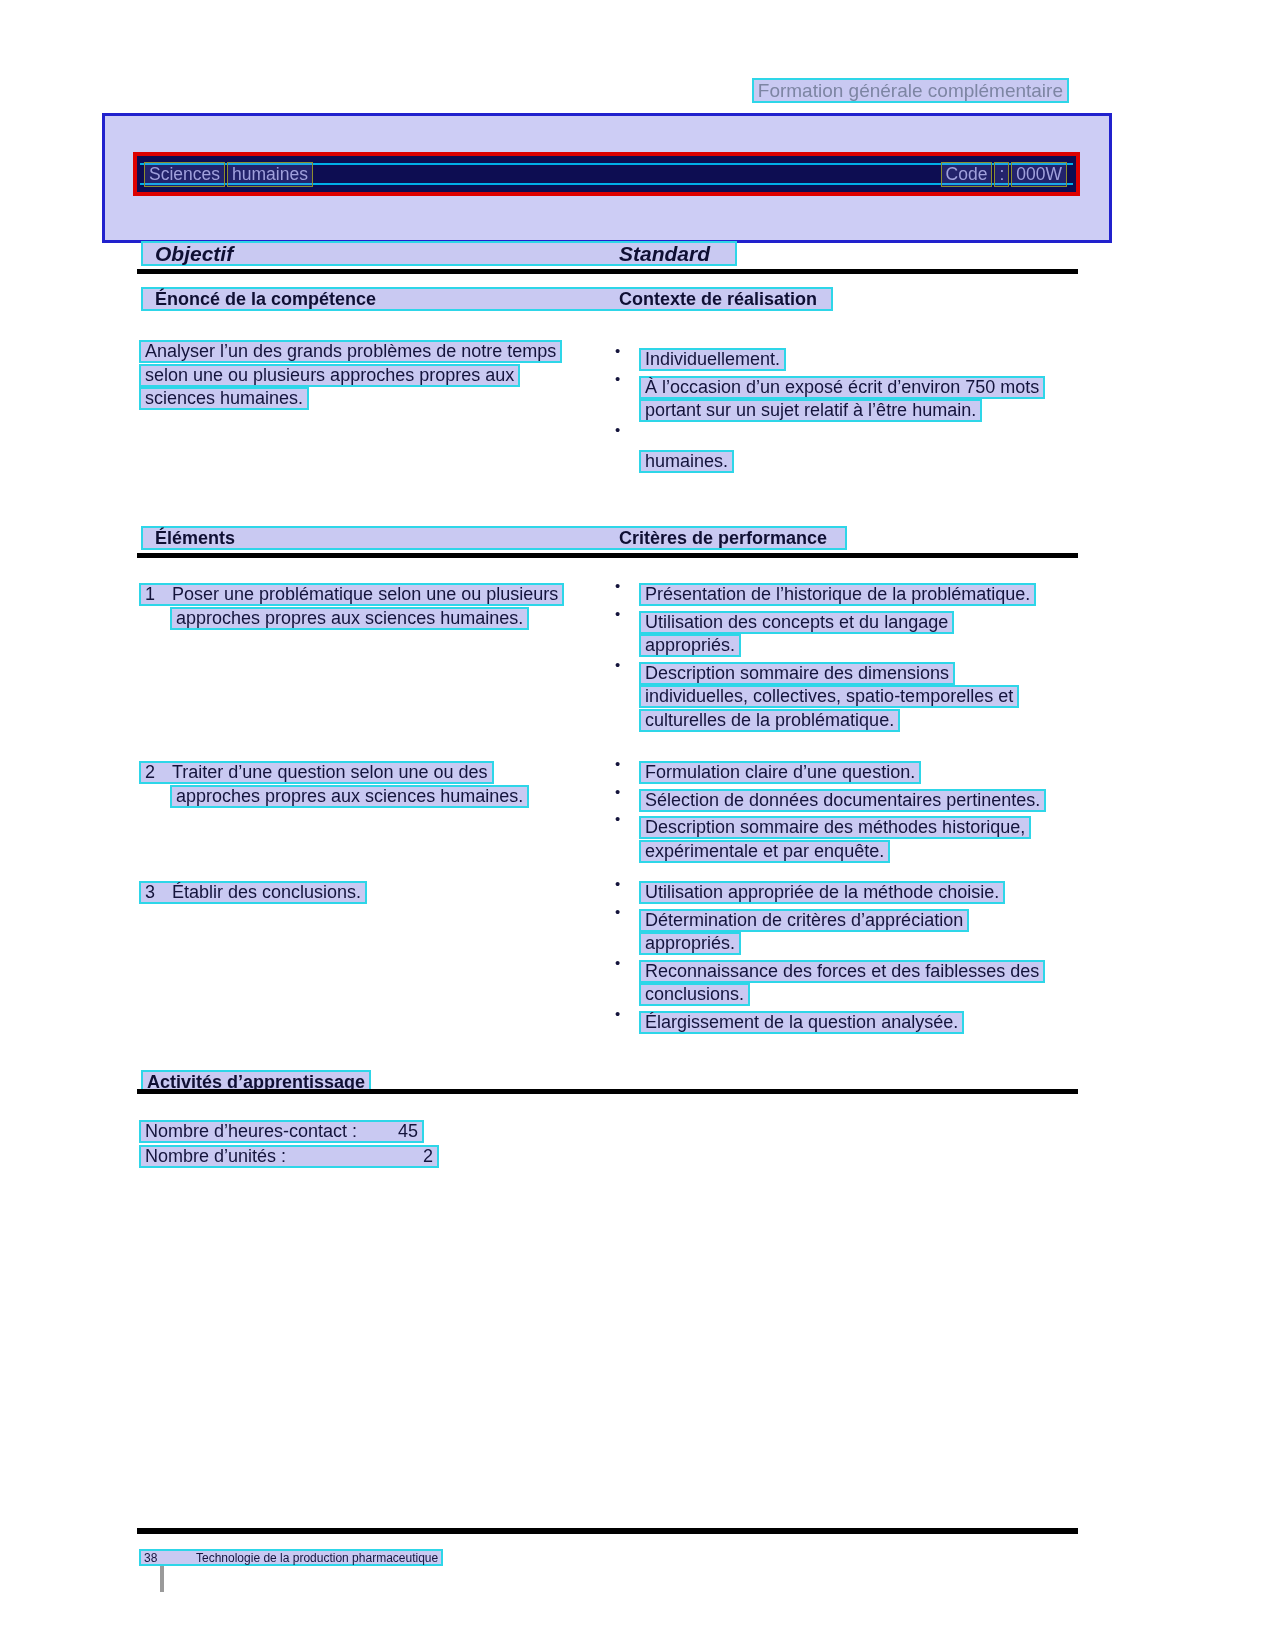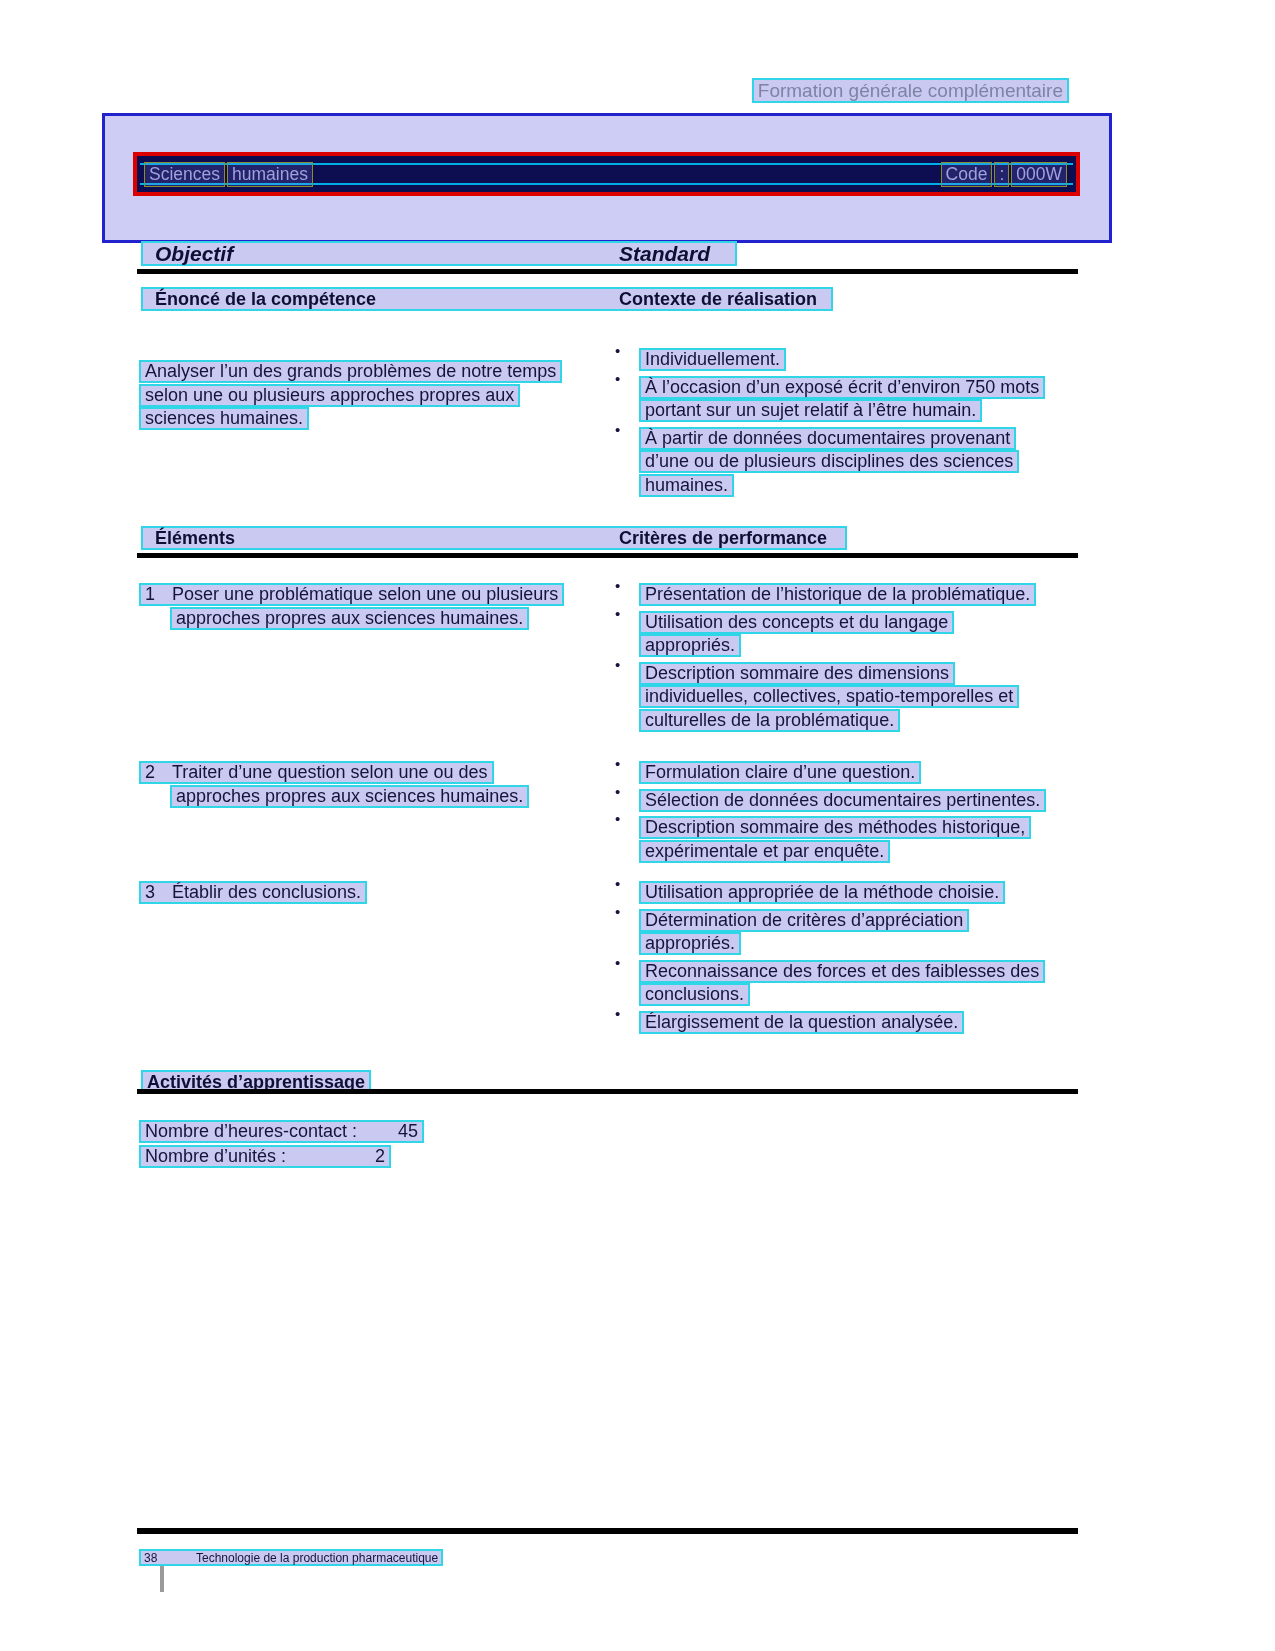--- a/index.html
+++ b/index.html
@@ -57,21 +57,21 @@
   .rule4{top:1528px;height:6px;}
   
   .leftcol{left:139px;}
   .rightcol{left:615px;}
   
   .act-head{left:141px;top:1062px;height:24px;font-weight:bold;font-size:18px;color:#0f0f33;}
   .hours{left:139px;top:1112px;}
   .hours .line{height:24.5px;}
   .hours .hl{justify-content:space-between;}
   .hw1{width:285px;}
-  .hw2{width:252px;gap:8px;}
+  .hw2{width:300px;gap:8px;}
   
   .footline{left:139px;top:1541px;}
   .footline .hl{height:17px;font-size:12px;padding:0 3px;}
   .foot-num{display:inline-block;width:52px;}
   .cursor{left:160px;top:1566px;width:4px;height:26px;background:#9a9a9a;}
 </style>
 </head>
 <body>
 
 <span class="abs hl page-header">Formation générale complémentaire</span>
@@ -97,21 +97,21 @@
   <span class="hspan-l">Objectif</span>
   <span class="hspan-r">Standard</span>
 </div>
 <div class="abs rule rule1"></div>
 
 <div class="abs headrow h2row comp-head">
   <span class="hspan-l">Énoncé de la compétence</span>
   <span class="hspan-r">Contexte de réalisation</span>
 </div>
 
-<div class="abs leftcol" style="top:352px;">
+<div class="abs leftcol" style="top:332px;">
   <div class="line">
       <span class="hl">Analyser l’un des grands problèmes de notre temps</span>
     </div>
   <div class="line">
       <span class="hl">selon une ou plusieurs approches propres aux</span>
     </div>
   <div class="line">
       <span class="hl">sciences humaines.</span>
     </div>
 </div>
@@ -128,24 +128,20 @@
         <span class="dot">•</span>
         <span class="hl">À l’occasion d’un exposé écrit d’environ 750 mots</span>
       </div>
     <div class="line cont">
         <span class="hl">portant sur un sujet relatif à l’être humain.</span>
       </div>
   </div>
   <div class="bullet">
     <div class="line">
         <span class="dot">•</span>
-        <span class="hl">À partir de données documentaires provenant</span>
-      </div>
-    <div class="line cont">
-        <span class="hl">d’une ou de plusieurs disciplines des sciences</span>
       </div>
     <div class="line cont">
         <span class="hl">humaines.</span>
       </div>
   </div>
 </div>
 
 <div class="abs headrow h2row elem-head">
   <span class="hspan-l">Éléments</span>
   <span class="hspan-r">Critères de performance</span>

